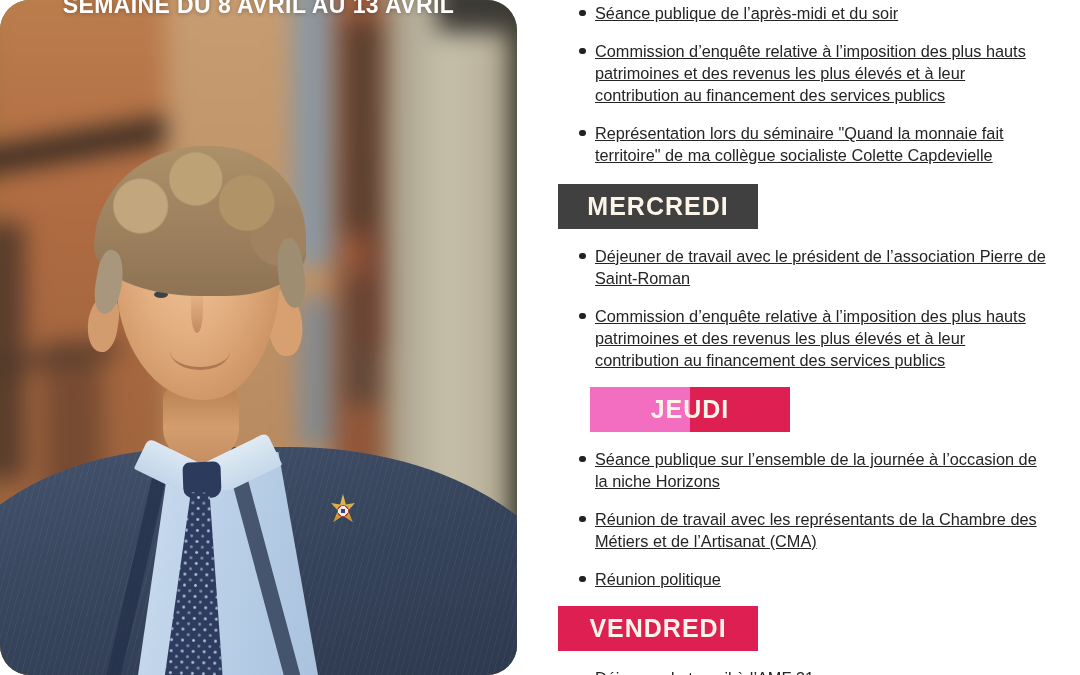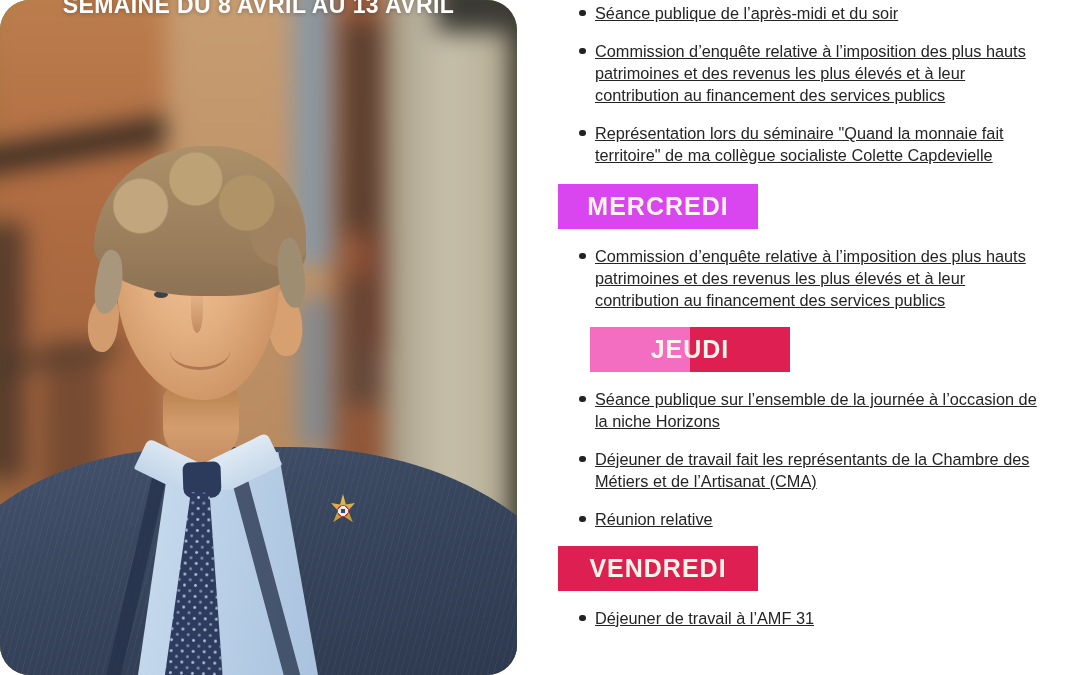--- a/index.html
+++ b/index.html
@@ -81,21 +81,21 @@
 
   
   .panel{position:absolute;left:517px;top:0;width:563px;height:675px;background:#ffffff;
     padding:0 18px 0 41px;box-sizing:border-box;overflow:hidden;color:#242424;}
   .items{list-style:none;margin:0;padding:0;font-size:16.3px;line-height:22px;}
   .items li{position:relative;padding-left:21px;margin:16px;text-decoration:underline;}
   .items li::before{content:"";position:absolute;left:5px;top:7.5px;width:6.5px;height:6.5px;border-radius:50%;background:#222;}
   .intro{margin-top:-14px;}
   .day{width:200px;height:45px;display:flex;align-items:center;justify-content:center;
     font-size:25px;font-weight:bold;letter-spacing:1px;color:#fcf4e7;}
-  .day-pink{background:#d946ef;margin-top:18px;}
+  .day-pink{background:#404040;margin-top:18px;}
   .day-split{background:linear-gradient(90deg,#f36ec0 0 50%,#dd1f52 50% 100%);margin-top:14px;margin-left:32px;}
   .day-red{background:#dd1f52;margin-top:4px;}
   .after-day{margin-top:8px;}
   .after-day-v{margin-top:7px;}
 </style>
 </head>
 <body>
 
 <div class="canvas">
 
@@ -154,28 +154,29 @@
   <div class="panel">
 
     <ul class="items intro">
       <li>Séance publique de l’après-midi et du soir</li>
       <li>Commission d’enquête relative à l’imposition des plus hauts patrimoines et des revenus les plus élevés et à leur contribution au financement des services publics</li>
       <li>Représentation lors du séminaire "Quand la monnaie fait territoire" de ma collègue socialiste Colette Capdevielle</li>
     </ul>
 
     <div class="day day-pink">MERCREDI</div>
     <ul class="items after-day">
+      <li>Déjeuner de travail avec le président de l’association Pierre de Saint-Roman</li>
       <li>Commission d’enquête relative à l’imposition des plus hauts patrimoines et des revenus les plus élevés et à leur contribution au financement des services publics</li>
     </ul>
 
     <div class="day day-split">JEUDI</div>
     <ul class="items after-day">
       <li>Séance publique sur l’ensemble de la journée à l’occasion de la niche Horizons</li>
-      <li>Déjeuner de travail fait les représentants de la Chambre des Métiers et de l’Artisanat (CMA)</li>
-      <li>Réunion relative</li>
+      <li>Réunion de travail avec les représentants de la Chambre des Métiers et de l’Artisanat (CMA)</li>
+      <li>Réunion politique</li>
     </ul>
 
     <div class="day day-red">VENDREDI</div>
     <ul class="items after-day-v">
       <li>Déjeuner de travail à l’AMF 31</li>
     </ul>
 
   </div>
 </div>
 

